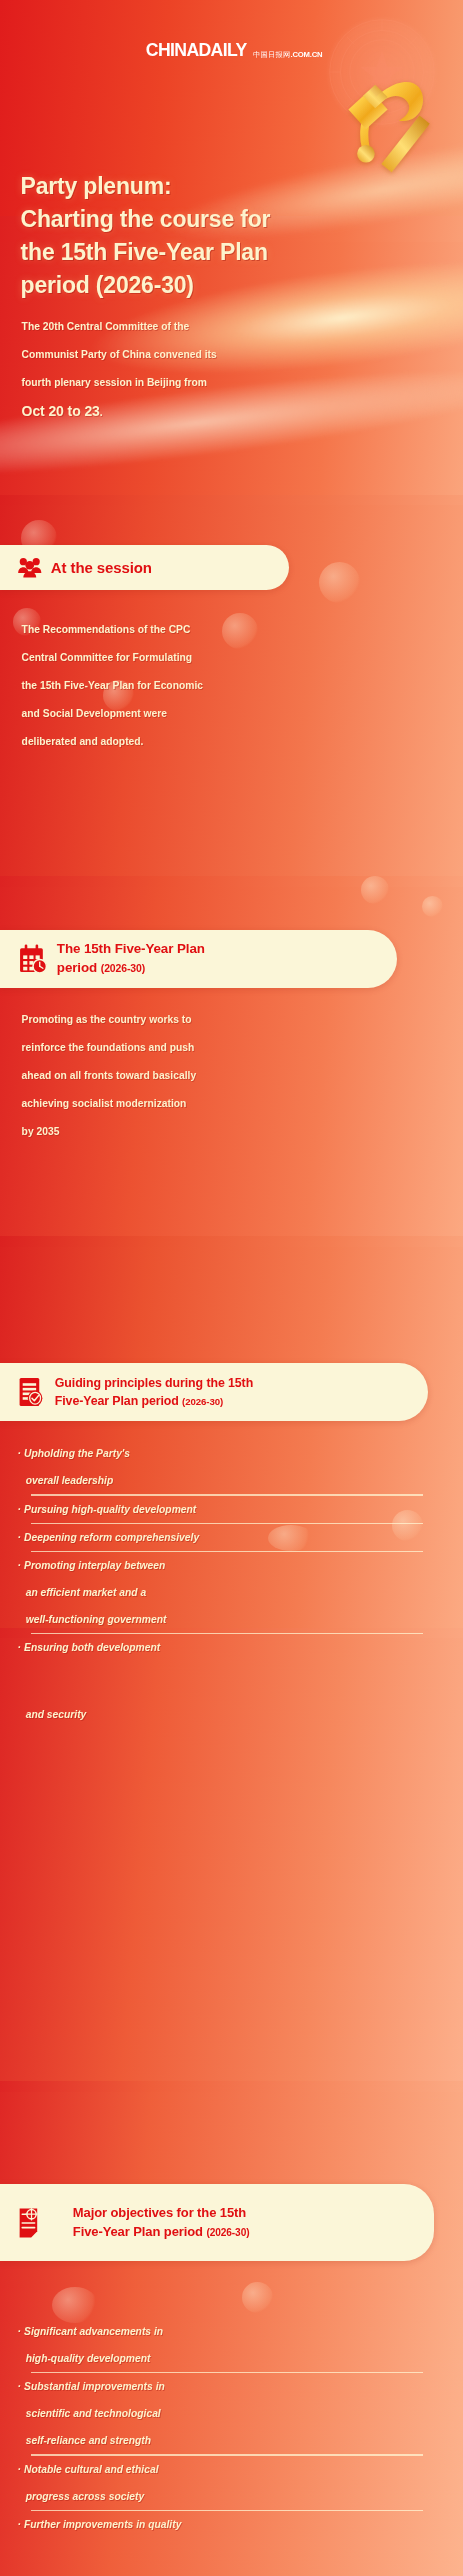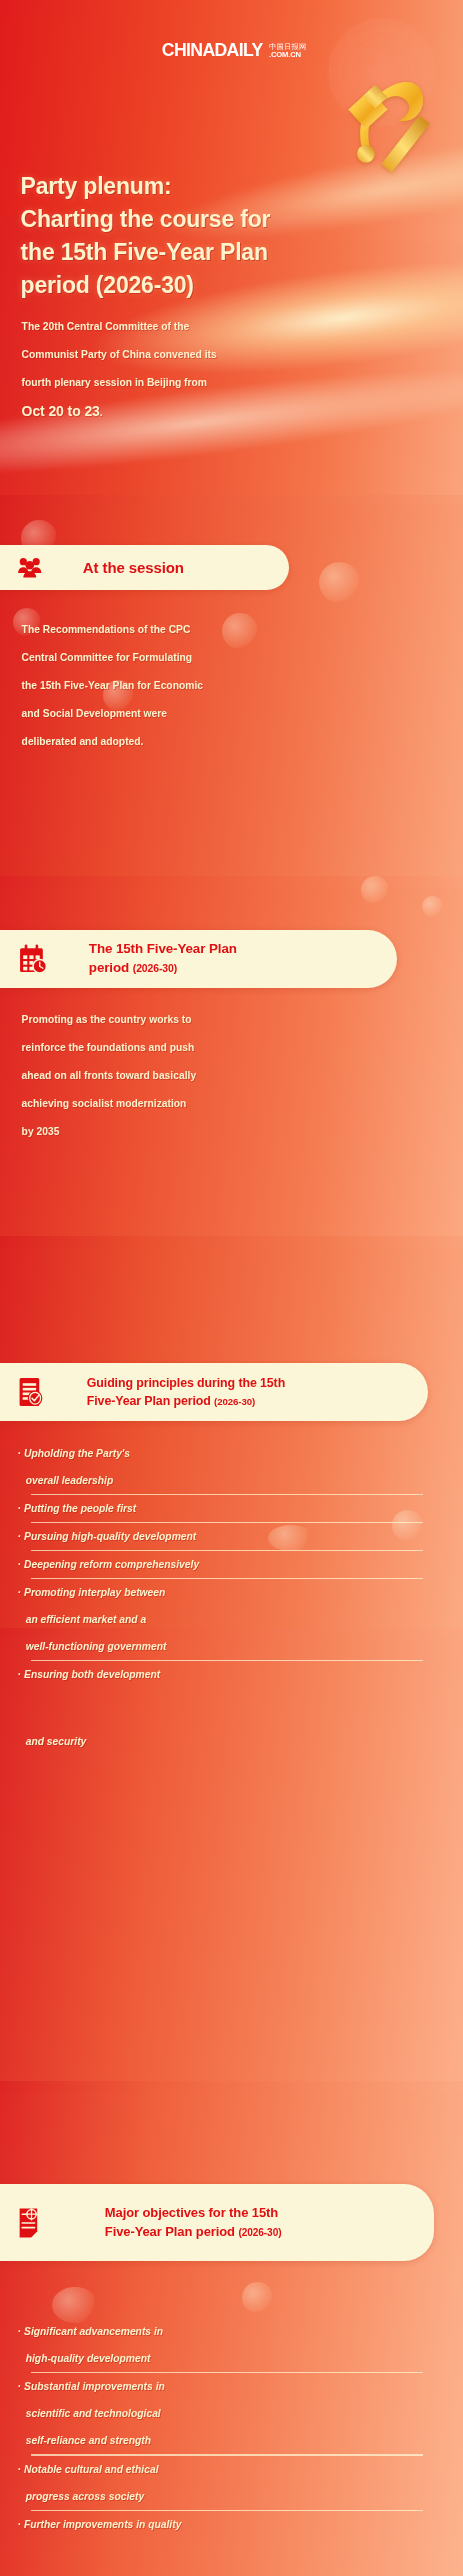--- a/index.html
+++ b/index.html
@@ -77,21 +77,21 @@
   .content { position:relative; z-index:5; width:464px; }
 
   
   .logo-row { position:absolute; left:0; top:40px; width:464px; text-align:center; }
   .logo { display:inline-flex; align-items:flex-end; gap:3px; }
   .logo-main {
     font-family:"Liberation Sans", sans-serif;
     font-weight:bold; font-size:19px; letter-spacing:-0.7px;
     color:#ffffff; line-height:1; transform:scaleX(.93);
   }
-  .logo-right { display:flex; flex-direction:column; align-items:flex-start; line-height:1; padding-bottom:0.5px;}
+  .logo-right { display:flex; flex-direction:row; align-items:flex-start; line-height:1; padding-bottom:0.5px;}
   .logo-cn { font-family:"DejaVu Sans", sans-serif; font-size:7.2px; color:#fff; letter-spacing:0.3px; margin-bottom:0.5px;}
   .logo-dom { font-family:"Liberation Sans", sans-serif; font-weight:bold; font-size:7.7px; color:#fff; letter-spacing:-0.2px;}
 
   
   .hero-emblem { position:absolute; right:27px; top:66px; width:103px; height:111px; }
 
   
   .hero { position:absolute; left:20.6px; top:170px; width:407px; }
   .hero-line {
     font-weight:bold;
@@ -116,21 +116,21 @@
   .badge {
     position:absolute; left:0;
     background:#fbf6d8;
     border-top-right-radius:30px;
     border-bottom-right-radius:30px;
     display:flex; align-items:center;
     padding:7.2px 21.6px 7.2px 17.5px;
     box-shadow:0 1.5px 6.2px rgba(150,30,15,.18);
   }
   .badge .bicon { flex:0 0 auto; margin-right:9.3px; display:flex; align-items:center; }
-  .badge .btext { color:#e00f12; font-weight:bold; letter-spacing:-0.1px;margin-left:32px; }
+  .badge .btext { color:#e00f12; font-weight:bold; letter-spacing:-0.1px; }
   .badge-1 { top:545px; width:289px; height:45px; }
   .badge-1 .btext { font-size:15px; line-height:17.5px; }
   .badge-2 { top:930px; width:397px; height:58px; }
   .badge-2 .btext { font-size:13.4px; line-height:18.5px; }
   .badge-3 { top:1363px; width:428px; height:58px; }
   .badge-3 .btext { font-size:12.4px; line-height:18px; }
   .badge-4 { top:2184px; width:434px; height:77px;gap:20px; }
   .badge-4 .btext { font-size:13px; line-height:19px; }
   .btext .small { font-size:.78em; }
 
@@ -350,23 +350,20 @@
         <span class="small">(2026-30)</span>
       </span>
     </div>
 
     <div class="list" style="top:1440px;">
       <div class="li">
         <div class="txt"><span class="bul">·</span><span>Upholding the Party's</span></div>
         <div class="txt" style="padding-left:8.2px;">overall leadership</div>
       </div>
       <div class="rule"></div>
-      <div class="li">
-        <div class="txt"><span class="bul">·</span><span>Putting the people first</span></div>
-      </div>
       <div class="rule"></div>
       <div class="li">
         <div class="txt"><span class="bul">·</span><span>Pursuing high-quality development</span></div>
       </div>
       <div class="rule"></div>
       <div class="li">
         <div class="txt"><span class="bul">·</span><span>Deepening reform comprehensively</span></div>
       </div>
       <div class="rule"></div>
       <div class="li">

